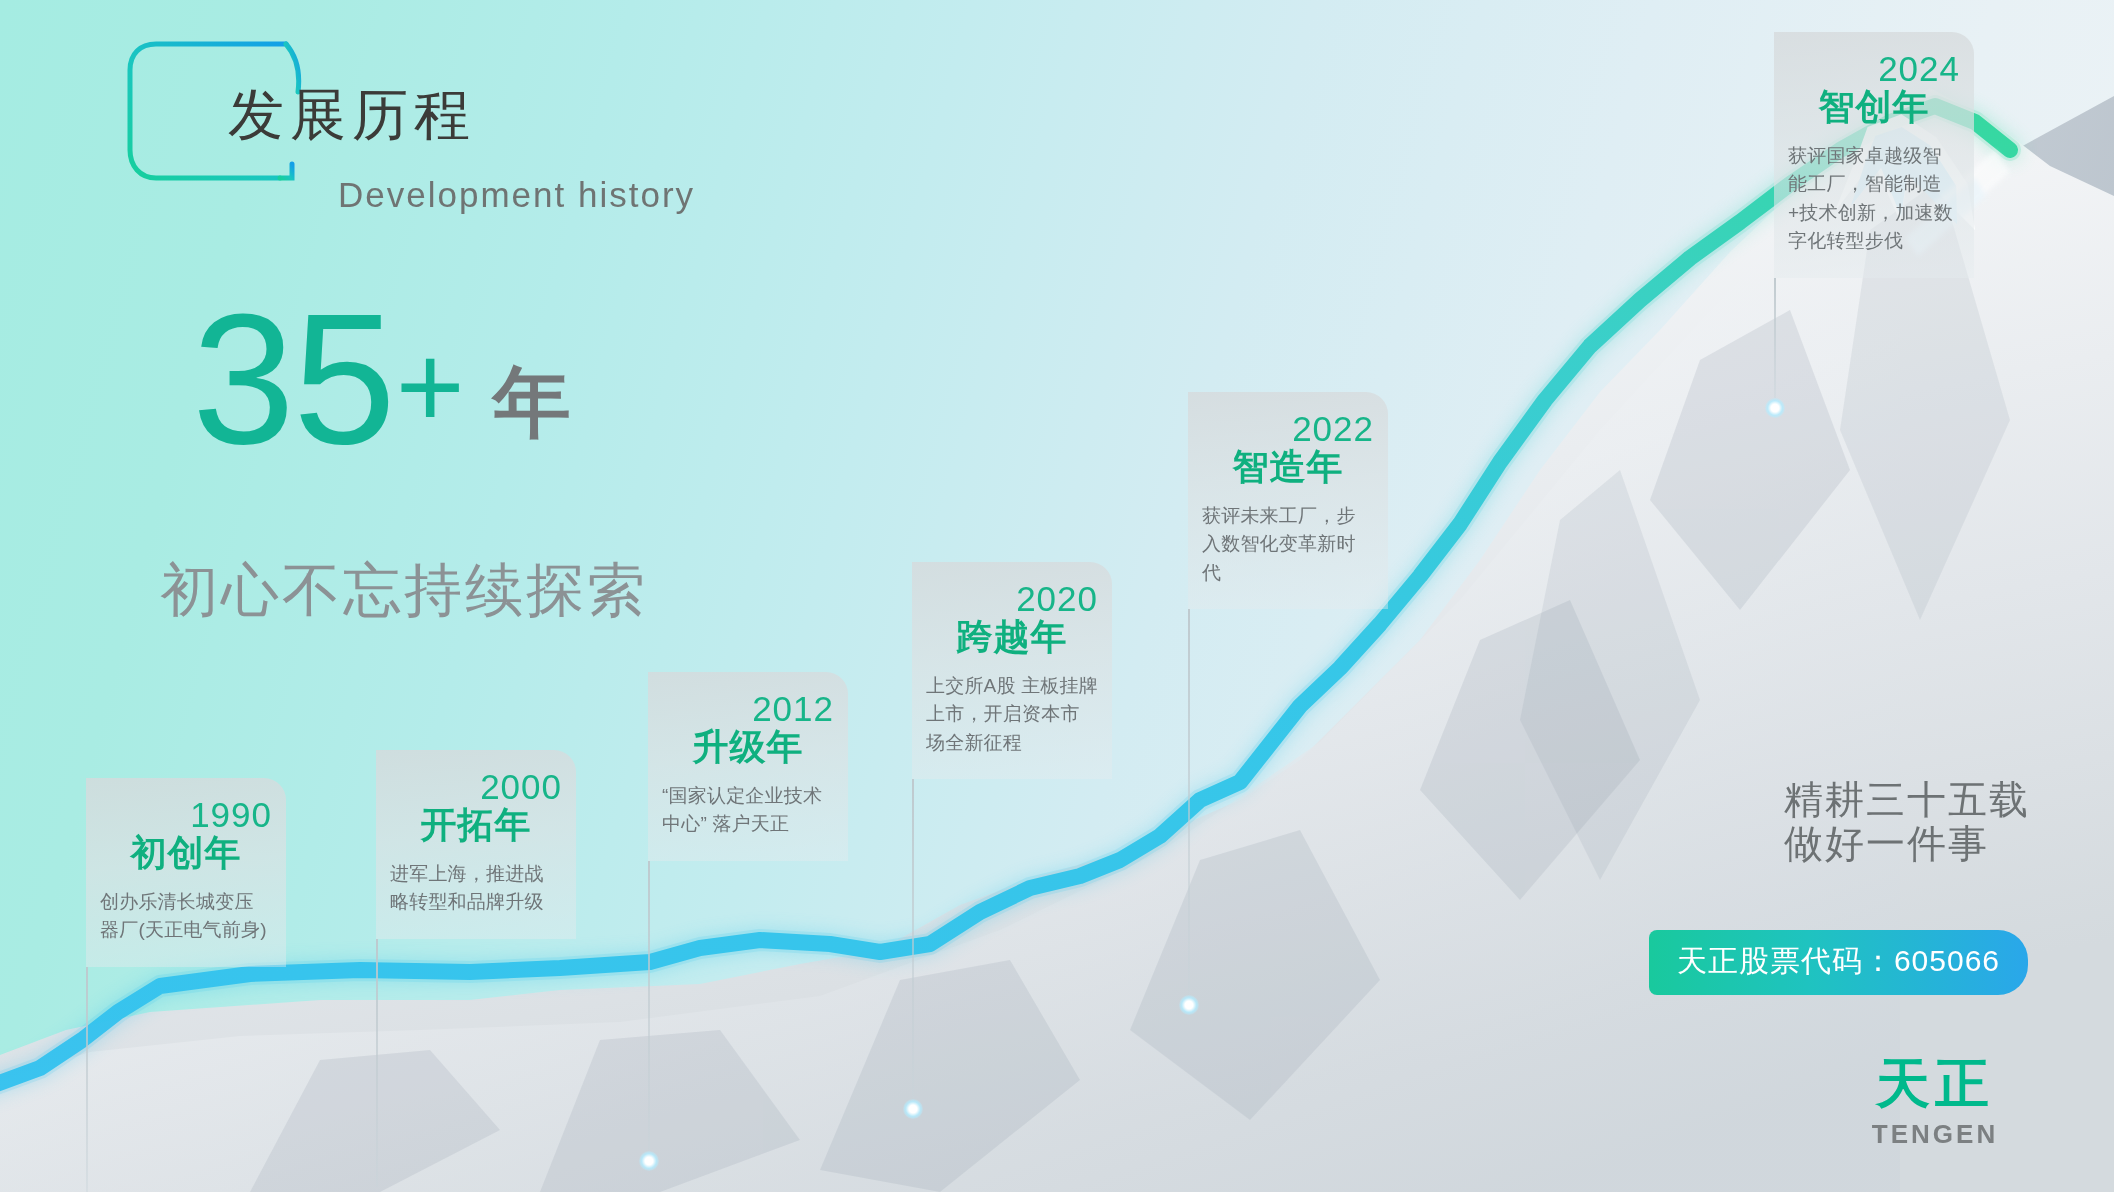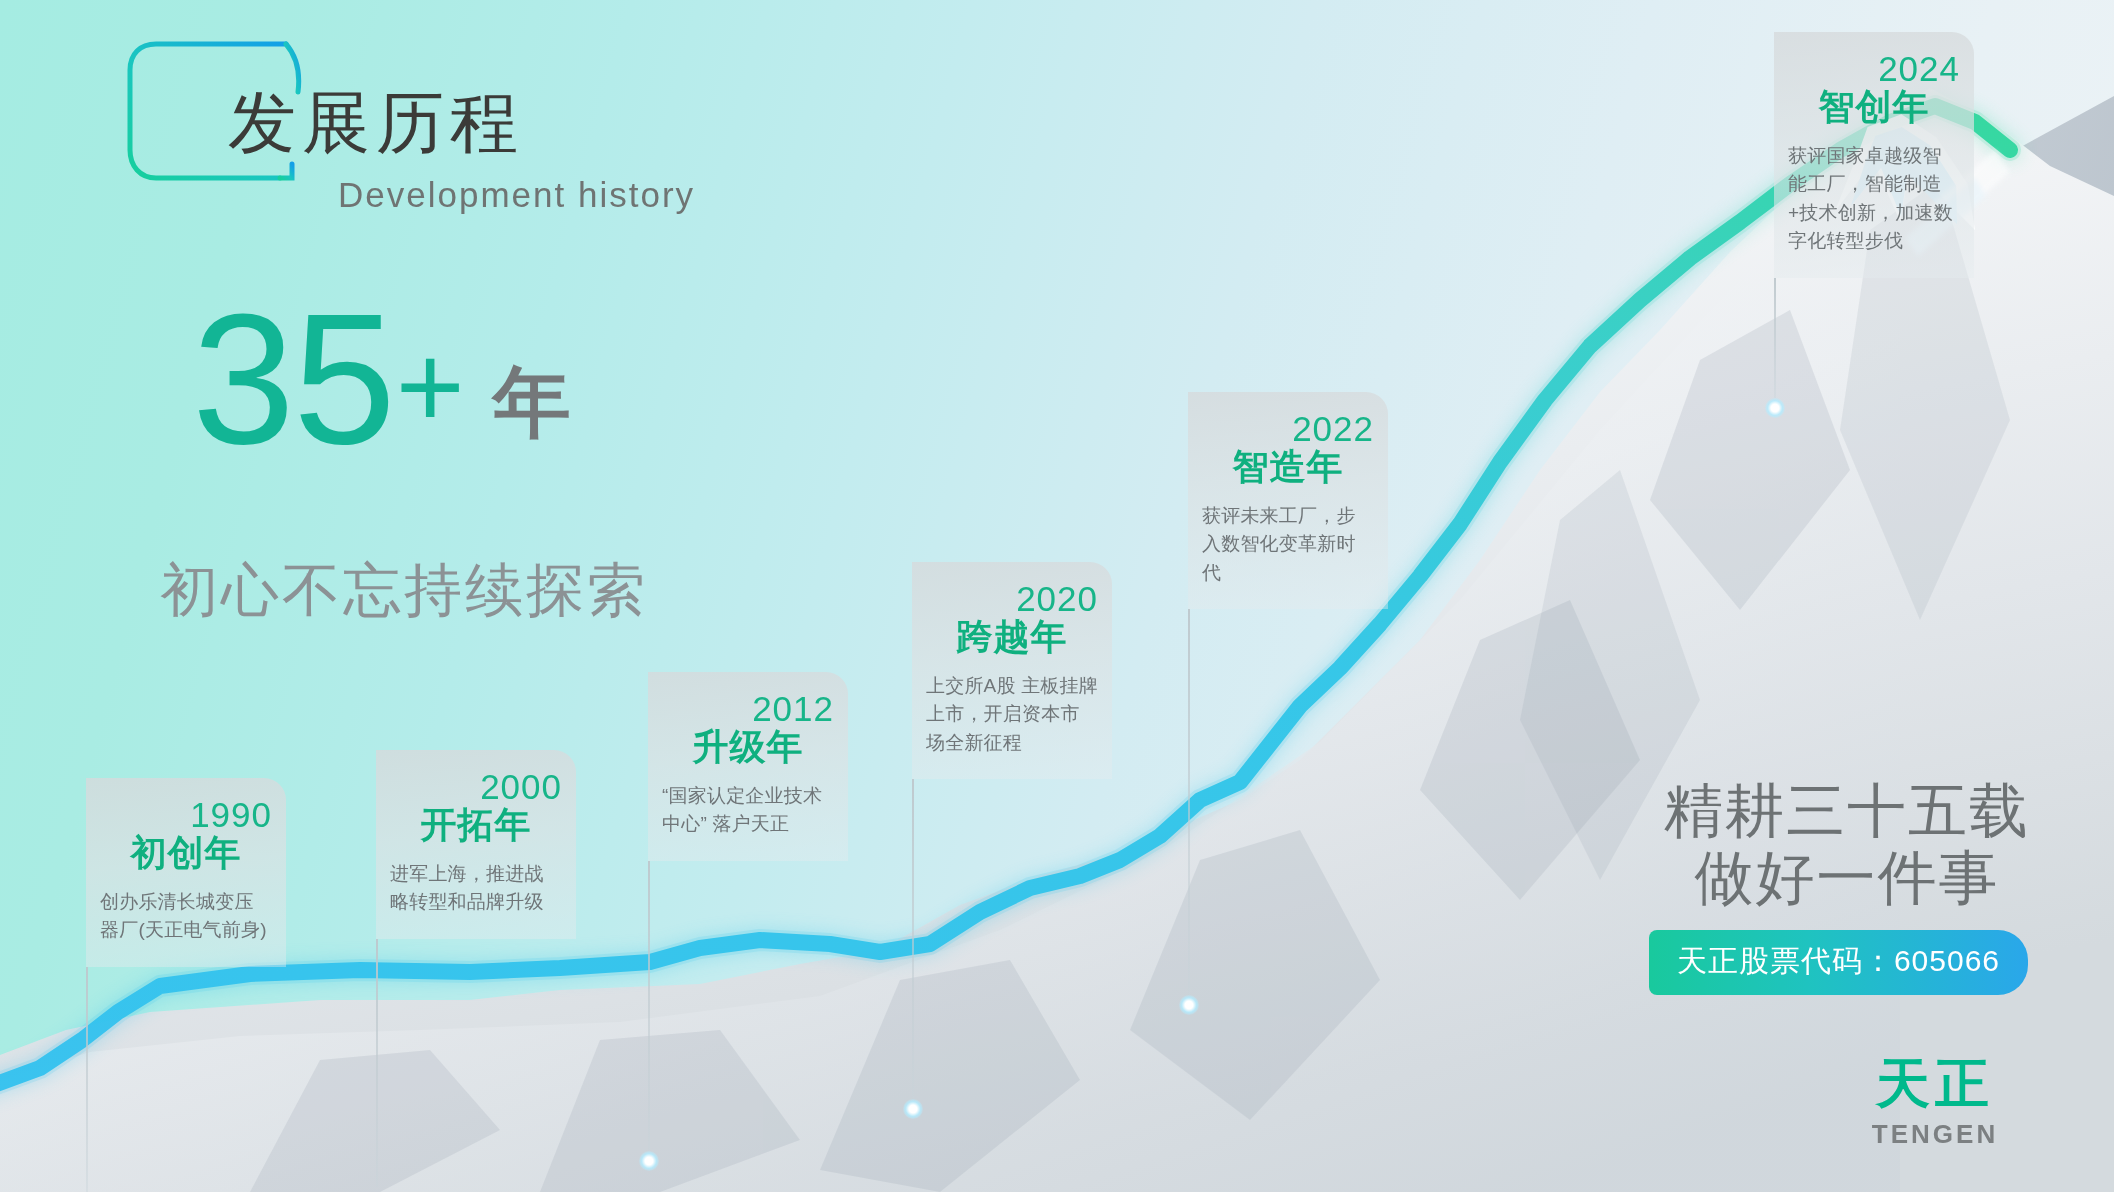--- a/index.html
+++ b/index.html
@@ -41,21 +41,21 @@
     top: 38px;
     width: 180px;
     height: 148px;
   }
   .bracket svg { display:block; }
 
   .title-cn {
     position: absolute;
     left: 228px;
     top: 78px;
-    font-size: 68px;
+    font-size: 56px;
     letter-spacing: 6px;
     color: #3b3b38;
     font-family: "Liberation Sans", "DejaVu Sans", sans-serif;
     font-weight: 400;
     white-space: nowrap;
   }
   .title-en {
     position: absolute;
     left: 338px;
     top: 175px;
@@ -164,23 +164,23 @@
     height: 20px;
     border-radius: 50%;
     background: radial-gradient(circle, #ffffff 0%, #ffffff 28%, rgba(180,236,255,0.85) 52%, rgba(120,210,245,0.0) 78%);
   }
 
   
   .slogan {
     position: absolute;
     right: 84px;
     top: 778px;
-    text-align: center;
+    text-align: left;
     color: #6d7274;
-    font-size: 59px;
+    font-size: 39px;
     line-height: 1.13;
     letter-spacing: 2px;
     white-space: nowrap;
   }
   .stock-badge {
     position: absolute;
     right: 86px;
     top: 930px;
     padding: 11px 28px 13px 28px;
     border-radius: 8px 30px 30px 8px;

